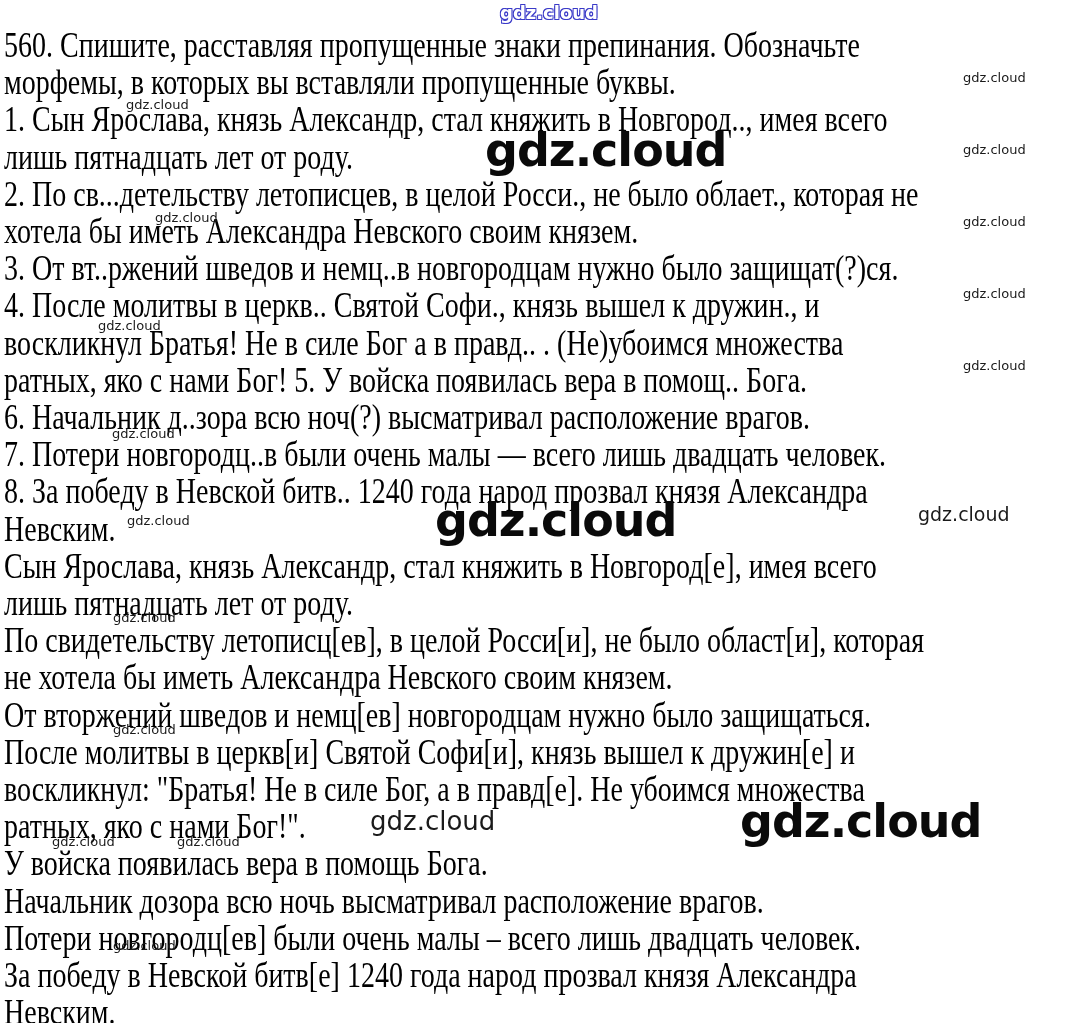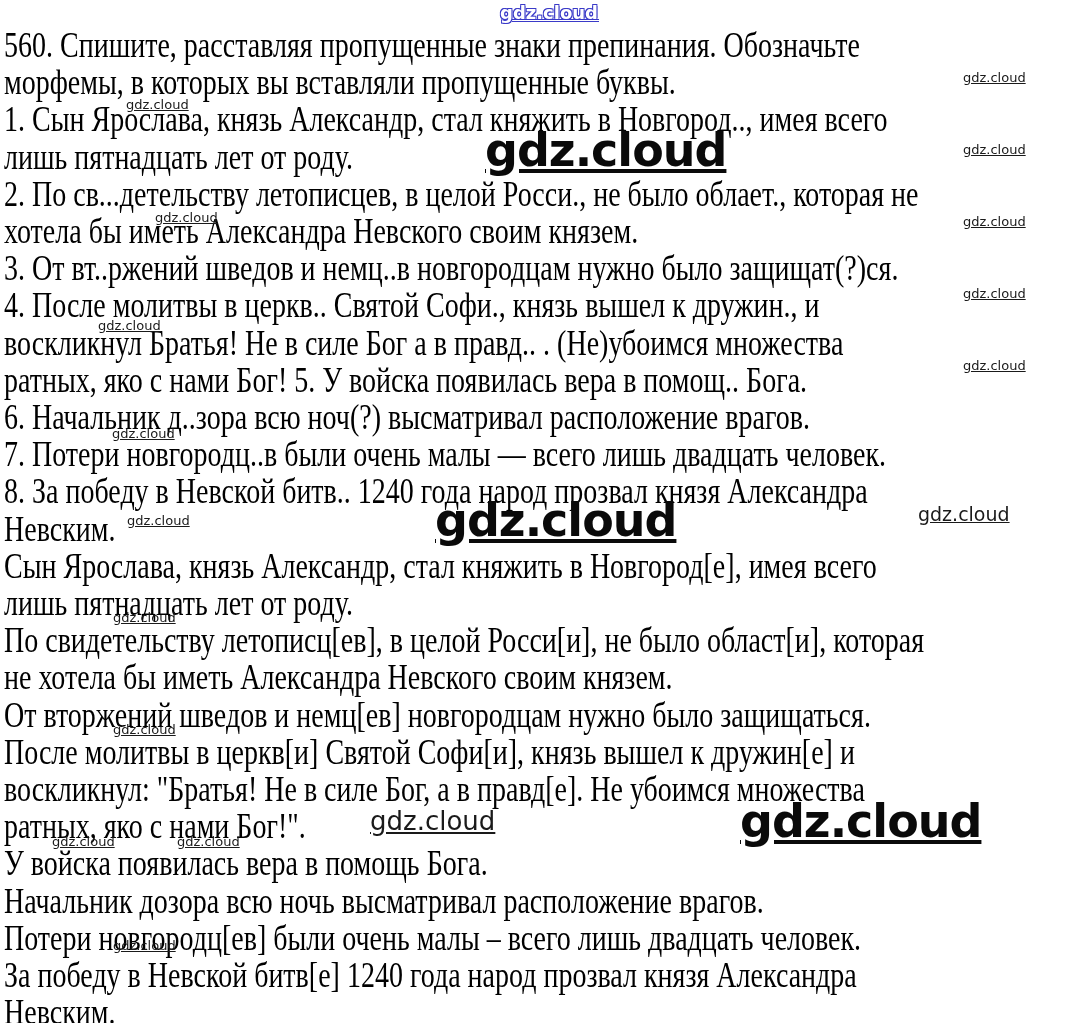--- a/index.html
+++ b/index.html
@@ -28,21 +28,20 @@
     color: #000000;
     transform: scaleX(0.80);
     transform-origin: 0 0;
   }
   .wm {
     position: absolute;
     font-family: "DejaVu Sans", sans-serif;
     color: #1a1a1a;
     white-space: nowrap;
     line-height: 1;
-    text-decoration: underline;
   }
   .wm-small  { font-size: 13px; }
   .wm-medium { font-size: 26px; }
   .wm-medsm  { font-size: 19px; }
   .wm-big    { font-size: 46px; font-weight: 600; letter-spacing: -1px; color: #0a0a0a; }
   .wm-outline {
     font-size: 18px;
     font-weight: 700;
     color: #ffffff;
     text-shadow:

